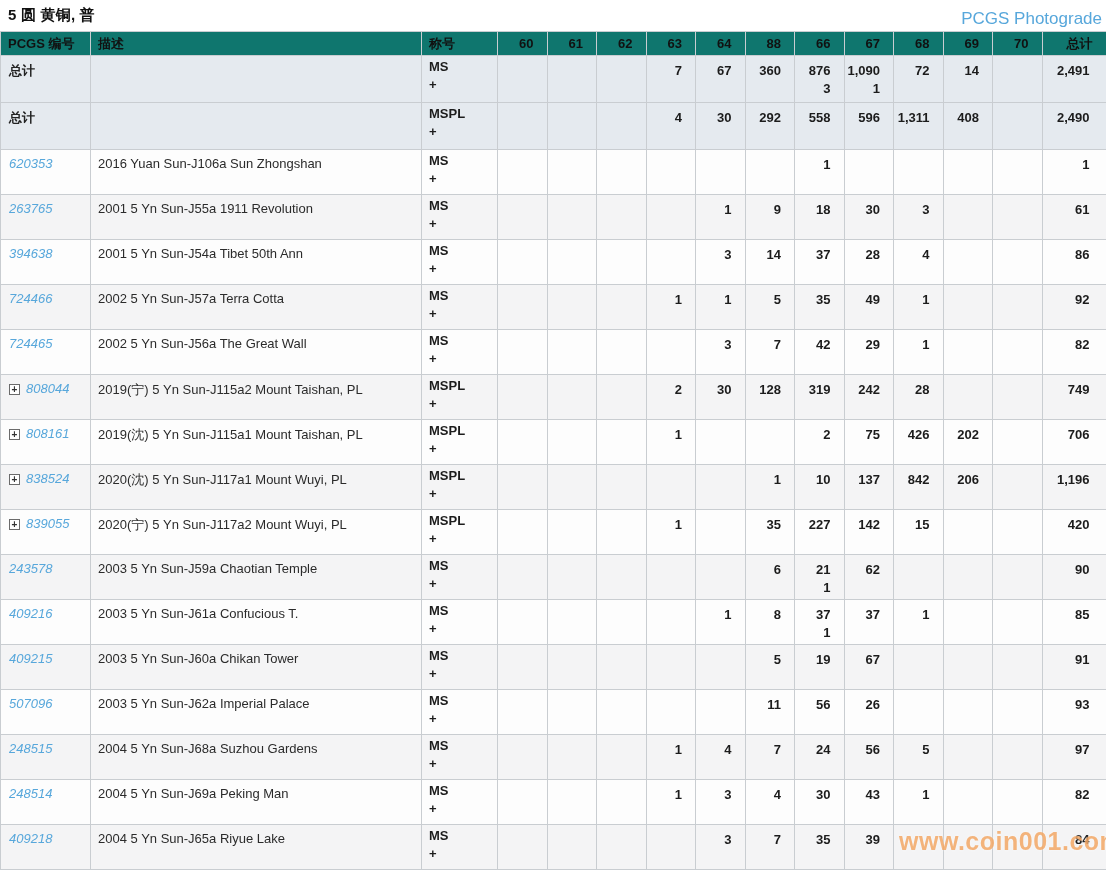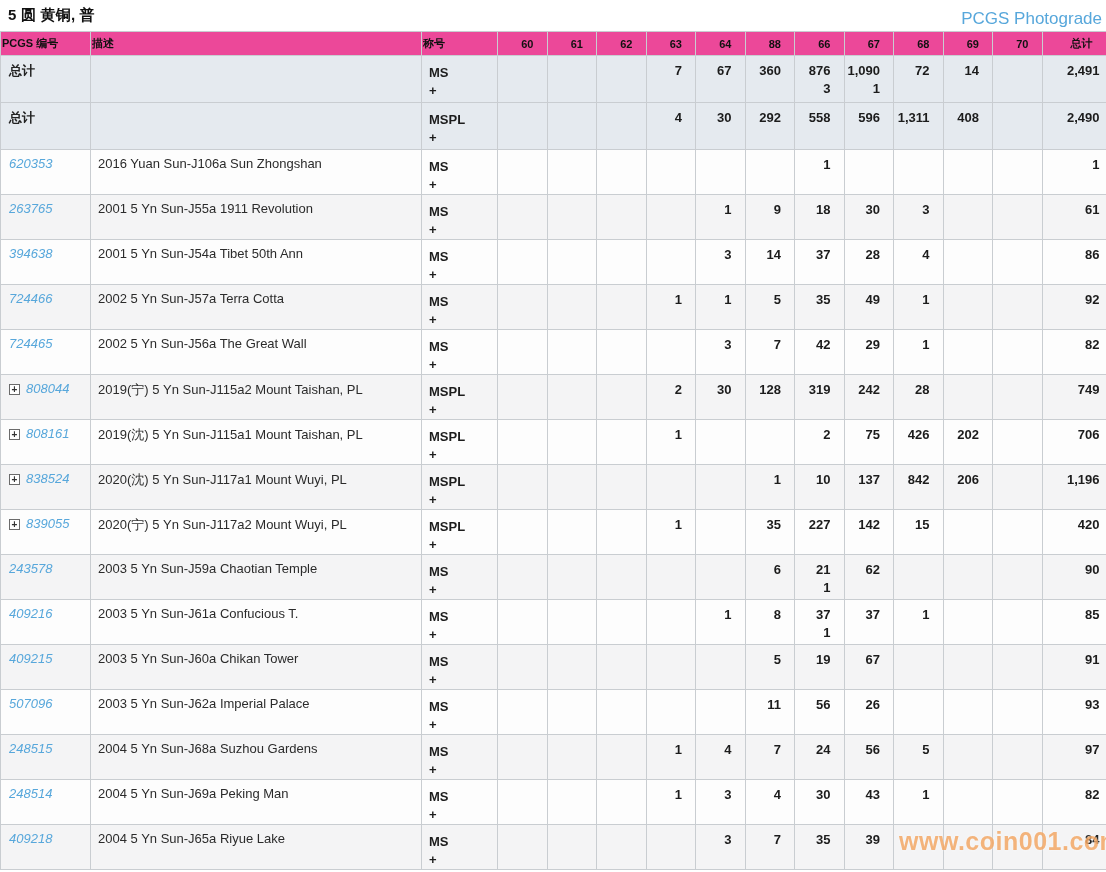--- a/index.html
+++ b/index.html
@@ -27,32 +27,32 @@
     width: 1106px;
   }
   .pop th, .pop td {
     border: 1px solid #c9cdd1;
     vertical-align: top;
     padding: 0;
     overflow: hidden;
   }
   .pop thead th {
     height: 24px;
-    font-size: 11px; font-weight: bold; color: #111;
+    font-size: 13px; font-weight: bold; color: #111;
     text-align: left; vertical-align: middle;
-    padding: 2px 6px 2px 1px;
-    background: #ec4899;
+    padding: 2px 6px 2px 7px;
+    background: #0f766e;
   }
   .pop th.num, .pop td.num { text-align: right; }
   .pop thead th.num { padding-right: 13px; }
   td.num { font-size: 13px; font-weight: bold; color: #1c1c1c; padding: 6px 13px 0 2px; }
-  td.num.total-col { padding-right: 6px; }
+  td.num.total-col { padding-right: 16px; }
   td.desc-cell { padding: 6px 18px 0 7px; font-size: 13px; color: #2b2b2b; }
   td.pcgs-cell { padding: 6px 4px 0 8px; font-size: 13px; color: #222; }
-  td.desig-cell { padding: 8px 6px 0 7px; font-size: 13px; font-weight: bold; color: #1c1c1c; }
+  td.desig-cell { padding: 2px 6px 0 7px; font-size: 13px; font-weight: bold; color: #1c1c1c; }
   .cell-line { line-height: 18px; min-height: 18px; }
   tr.summary td { background: #e5eaef; height: 47px; }
   tr.summary td.pcgs-cell { font-weight: bold; }
   tr.data-odd td { background: #fdfdfd; height: 45px; }
   tr.data-even td { background: #f4f4f5; height: 45px; }
   .link { color: #57a7db; cursor: pointer; font-style: italic; }
   .expand-icon {
     display: inline-block;
     width: 11px; height: 11px;
     border: 1px solid #6b6b6b;

